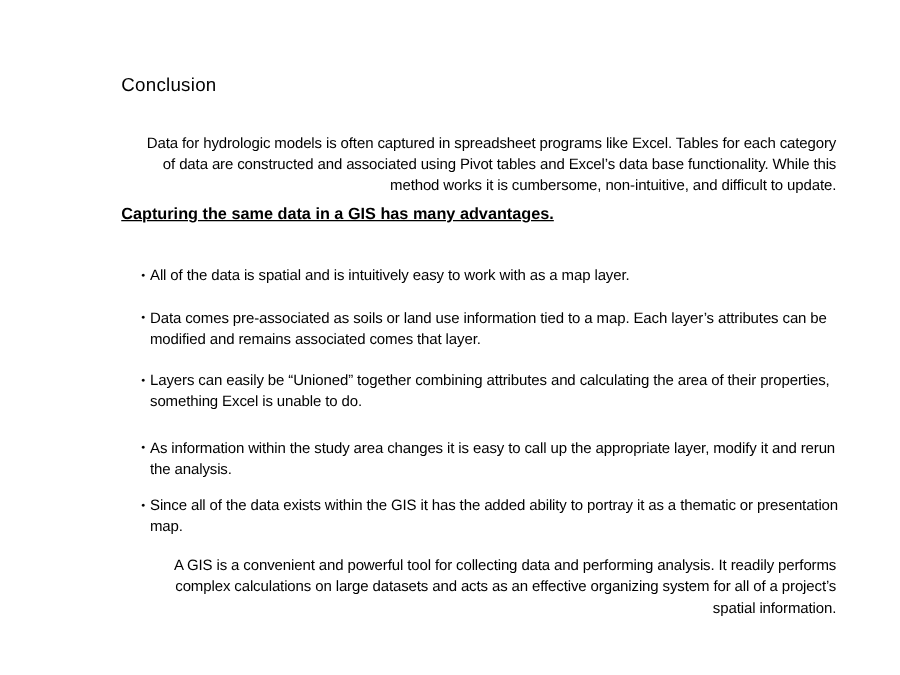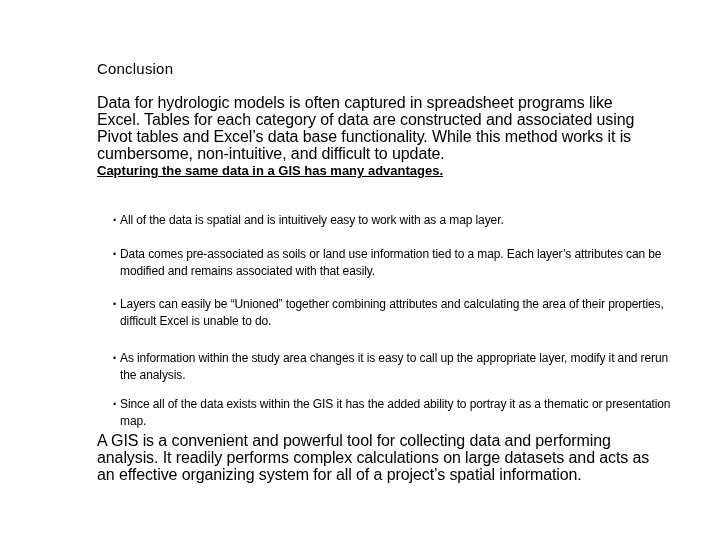--- a/index.html
+++ b/index.html
@@ -36,27 +36,28 @@
       letter-spacing: 0.2px;
       margin: 0;
       line-height: 22px;
       height: 22px;
       position: absolute;
       top: 0;
       left: 0;
       white-space: nowrap;
     }
     .para {
-      font-size: 16px;
+      font-size: 12px;
       line-height: 17px;
-      margin: 0;
+      margin: 12px;
       position: absolute;
       left: 0;
       width: 560px;
       letter-spacing: -0.1px;
+      text-align: right;
     }
     .subhead {
       font-size: 13px;
       line-height: 18px;
       text-decoration: underline;
       position: absolute;
       left: 0;
       white-space: nowrap;
       margin: 0;
     }
@@ -87,23 +88,23 @@
   <div class="content">
 
     <h1 class="title">Conclusion</h1>
 
     <p class="para" style="top:36px;">Data for hydrologic models is often captured in spreadsheet programs like Excel. Tables for each category of data are constructed and associated using Pivot tables and Excel’s data base functionality. While this method works it is cumbersome, non-intuitive, and difficult to update.</p>
 
     <p class="subhead" style="top:104px;font-weight:bold;">Capturing the same data in a GIS has many advantages.</p>
 
     <p class="bullet" style="top:138px;"><span class="bullet-mark">•</span><span>All of the data is spatial and is intuitively easy to work with as a map layer.</span></p>
 
-    <p class="bullet" style="top:172px;"><span class="bullet-mark">•</span><span>Data comes pre-associated as soils or land use information tied to a map. Each layer’s attributes can be modified and remains associated with that easily.</span></p>
+    <p class="bullet" style="top:172px;"><span class="bullet-mark">•</span><span>Data comes pre-associated as soils or land use information tied to a map. Each layer’s attributes can be modified and remains associated comes that layer.</span></p>
 
-    <p class="bullet" style="top:222px;"><span class="bullet-mark">•</span><span>Layers can easily be “Unioned” together combining attributes and calculating the area of their properties, difficult Excel is unable to do.</span></p>
+    <p class="bullet" style="top:222px;"><span class="bullet-mark">•</span><span>Layers can easily be “Unioned” together combining attributes and calculating the area of their properties, something Excel is unable to do.</span></p>
 
     <p class="bullet" style="top:276px;"><span class="bullet-mark">•</span><span>As information within the study area changes it is easy to call up the appropriate layer, modify it and rerun the analysis.</span></p>
 
     <p class="bullet" style="top:322px;"><span class="bullet-mark">•</span><span>Since all of the data exists within the GIS it has the added ability to portray it as a thematic or presentation map.</span></p>
 
     <p class="para" style="top:374px;">A GIS is a convenient and powerful tool for collecting data and performing analysis. It readily performs complex calculations on large datasets and acts as an effective organizing system for all of a project’s spatial information.</p>
 
   </div>
 </div>
 

